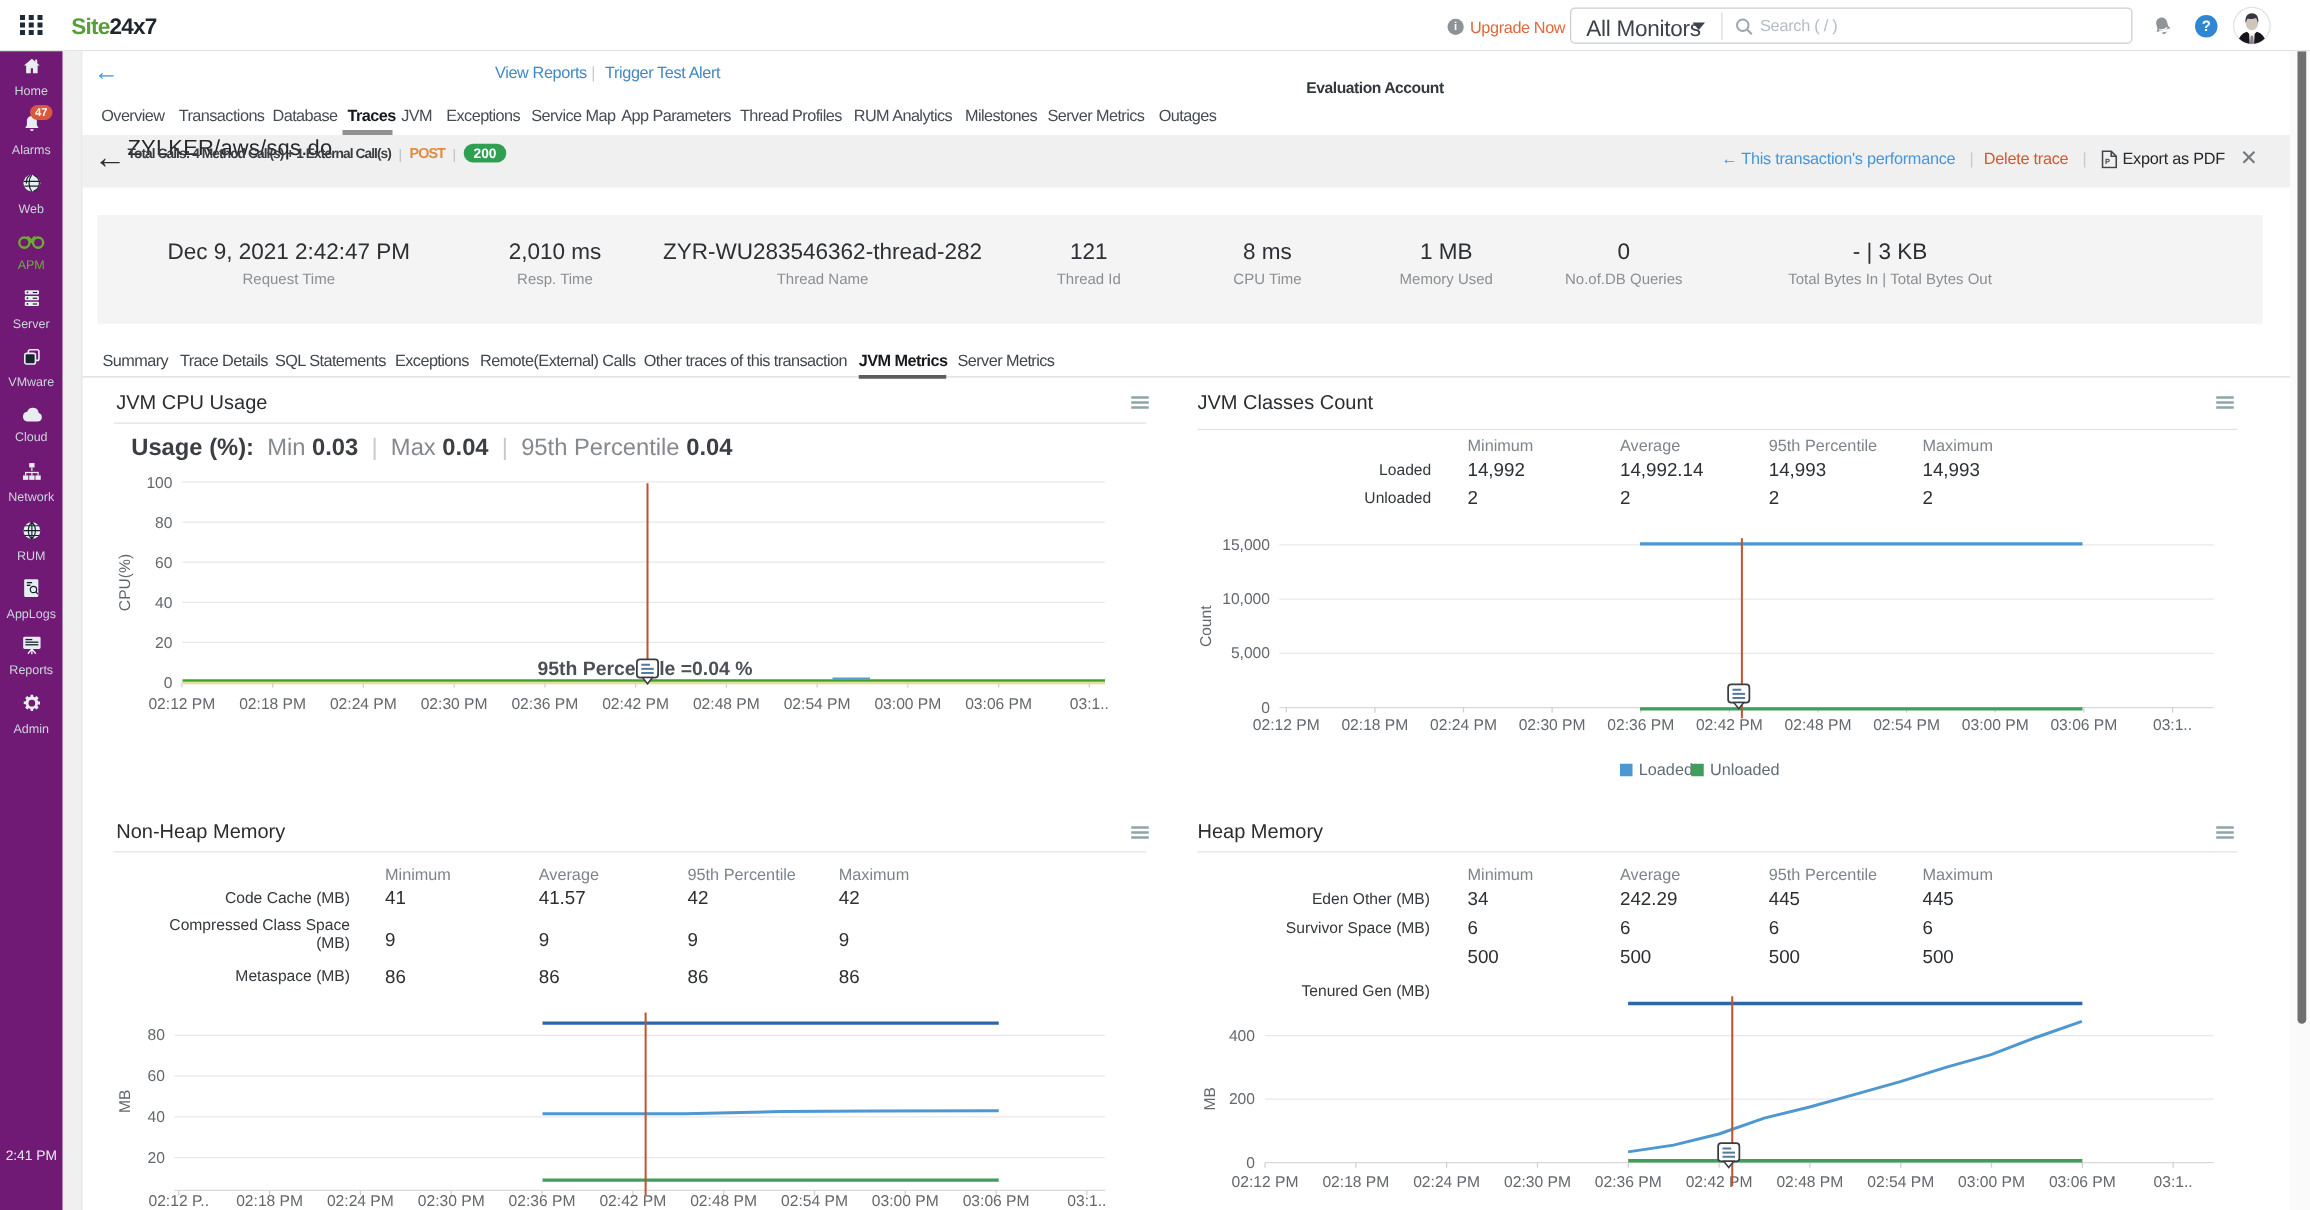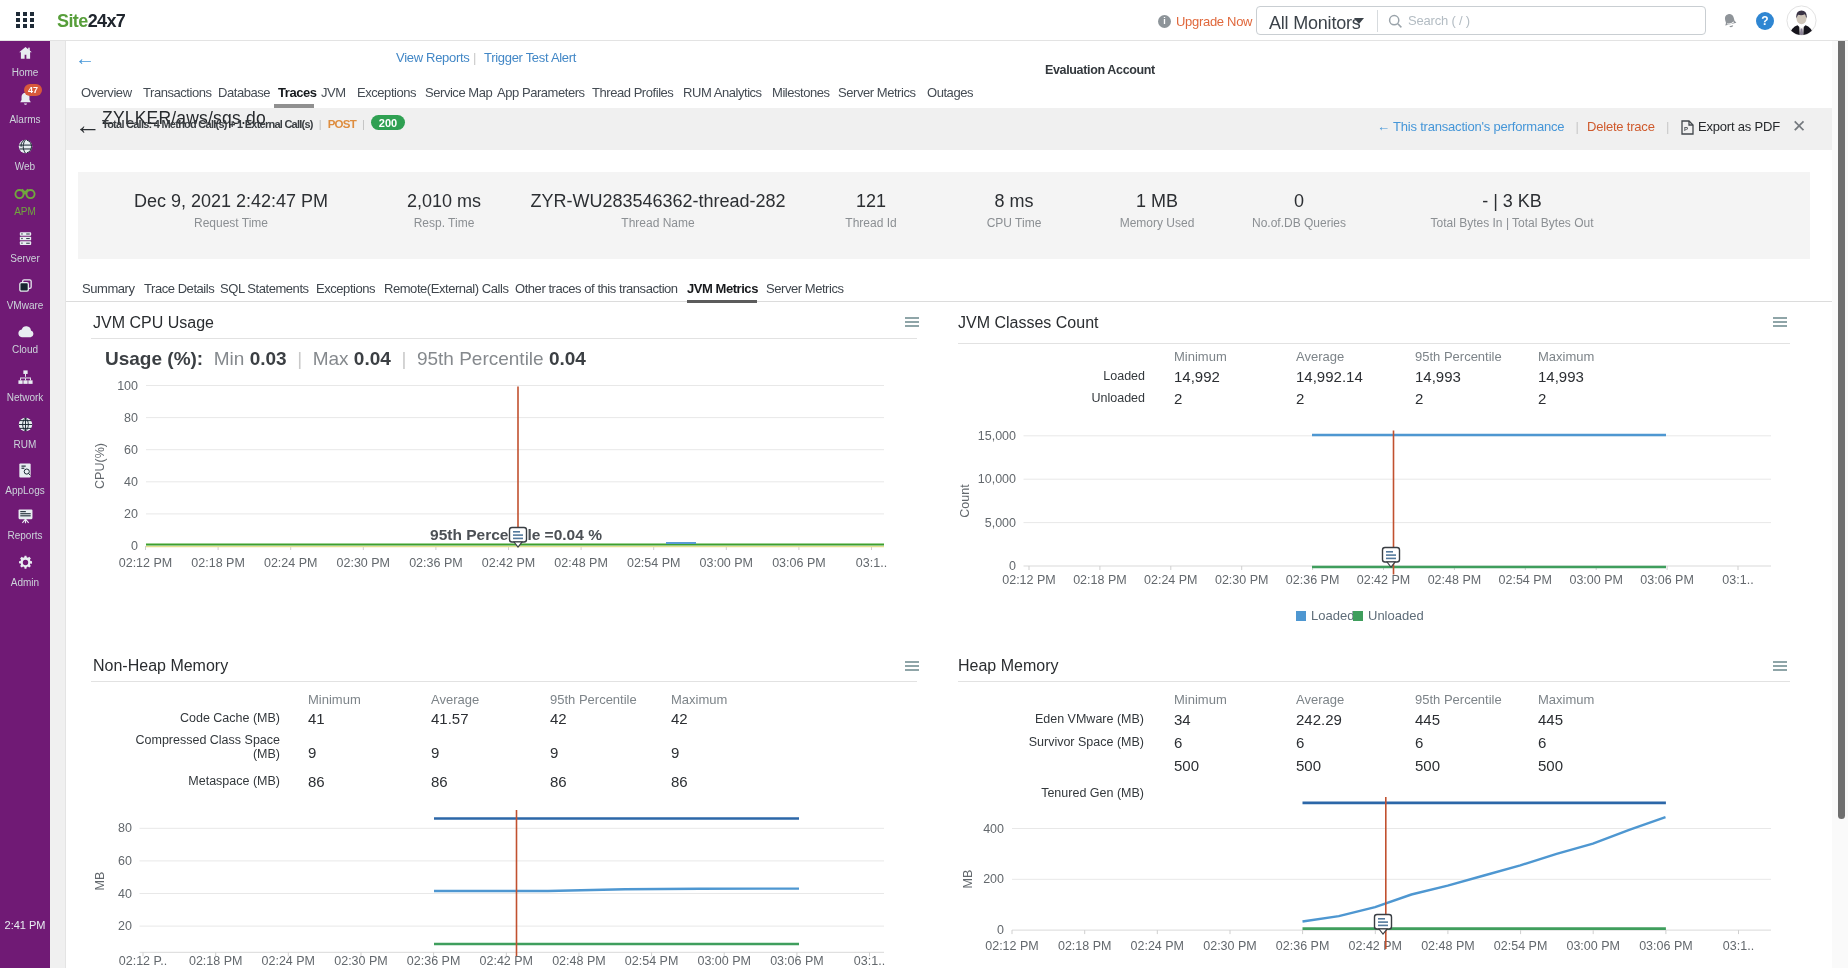--- a/index.html
+++ b/index.html
@@ -534,21 +534,21 @@
   <line x1="516.5" y1="810" x2="516.5" y2="956" stroke="#c1512f" stroke-width="1.6"></line>
 </svg>
 
 <div class="ptitle" style="left:958px;top:657px">Heap Memory</div>
 <div class="hamb" style="left:1773px;top:661px"></div>
 <div class="pdiv" style="left:958px;top:681px;width:832px"></div>
 <div class="thead" style="left:1174px;top:692px">Minimum</div>
 <div class="thead" style="left:1296px;top:692px">Average</div>
 <div class="thead" style="left:1415px;top:692px">95th Percentile</div>
 <div class="thead" style="left:1538px;top:692px">Maximum</div>
-<div class="trowl" style="left:1144px;top:712px">Eden VMware (MB)</div>
+<div class="trowl" style="left:1144px;top:712px">Eden Other (MB)</div>
 <div class="tval" style="left:1174px;top:711px">34</div>
 <div class="tval" style="left:1296px;top:711px">242.29</div>
 <div class="tval" style="left:1415px;top:711px">445</div>
 <div class="tval" style="left:1538px;top:711px">445</div>
 <div class="trowl" style="left:1144px;top:735px">Survivor Space (MB)</div>
 <div class="tval" style="left:1174px;top:734px">6</div>
 <div class="tval" style="left:1296px;top:734px">6</div>
 <div class="tval" style="left:1415px;top:734px">6</div>
 <div class="tval" style="left:1538px;top:734px">6</div>
 <div class="trowl" style="left:1144px;top:786px">Tenured Gen (MB)</div>

